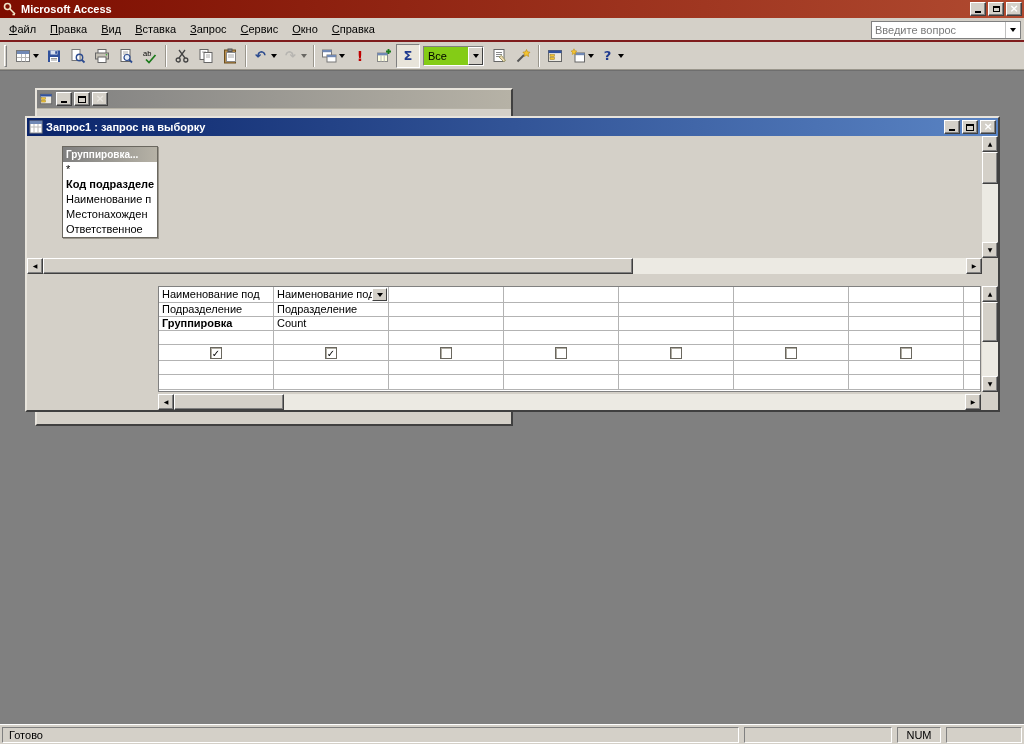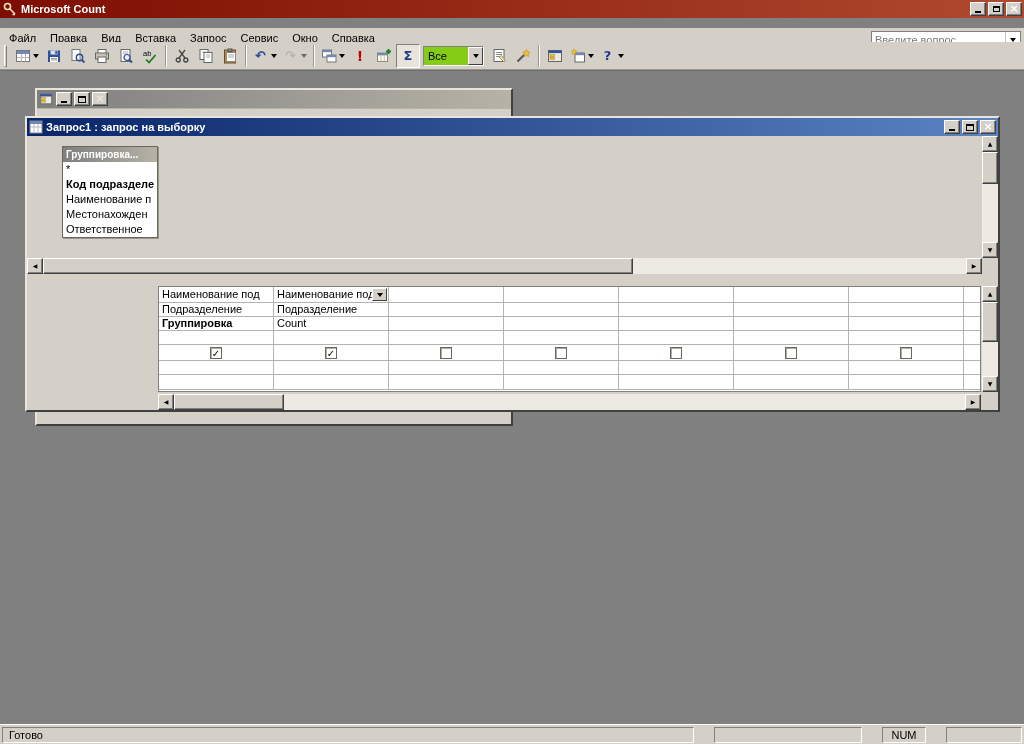--- a/index.html
+++ b/index.html
@@ -14,22 +14,22 @@
 .app-title-text{flex:1;line-height:18px}
 .caption-buttons{display:flex;gap:2px;align-items:center}
 .winbtn{width:16px;height:14px;background:#d4d0c8;border:1px solid;border-color:#fff #404040 #404040 #fff;
   box-shadow:inset -1px -1px 0 #808080;display:flex;align-items:center;justify-content:center}
 .g-min{width:6px;height:2px;background:#000;align-self:flex-end;margin-bottom:2px}
 .g-restore{width:7px;height:6px;border:1px solid #000;border-top-width:2px}
 .g-max{width:8px;height:7px;border:1px solid #000;border-top-width:2px}
 .g-close{font-size:11px;font-weight:700;line-height:1;margin-top:-1px;font-family:"DejaVu Sans",sans-serif}
 
 
-.menubar{position:absolute;left:0;top:28px;width:100%;height:24px;background:#d4d0c8;display:flex;align-items:center;
-  padding:0 2px;border-bottom:4px solid #7f1d1d}
+.menubar{position:absolute;left:0;top:18px;width:100%;height:24px;background:#d4d0c8;display:flex;align-items:center;
+  padding:0 2px;border-bottom:2px solid #7f1d1d}
 .menu-items{display:flex}
 .menu-item{padding:4px 7px;white-space:nowrap}
 .ask-box{position:absolute;right:3px;top:3px;width:150px;height:18px;background:#fff;border:1px solid #808080;display:flex;align-items:center}
 .ask-box input{flex:1;min-width:0;border:0;outline:0;font:11px "Liberation Sans",sans-serif;padding:0 3px;background:transparent}
 .ask-box input::placeholder{color:#7a7a7a}
 .ask-drop{width:15px;height:100%;display:flex;align-items:center;justify-content:center;border-left:1px solid #c0c0c0}
 .tri{width:0;height:0;border-left:3px solid transparent;border-right:3px solid transparent;border-top:4px solid #000;display:inline-block}
 
 
 .toolbar{position:absolute;left:0;top:42px;width:100%;height:28px;background:#d4d0c8;display:flex;align-items:center;
@@ -88,41 +88,41 @@
 .grid-row{display:flex;width:940px;border-bottom:1px solid #b3b3b3}
 .grid-cell{flex:0 0 115px;border-right:1px solid #b3b3b3;padding:0 3px;white-space:nowrap;overflow:hidden;position:relative;background:#fff}
 .grid-cell.center{display:flex;align-items:center;justify-content:center;padding:0}
 .gcheck{width:12px;height:12px;background:#fff;border:1px solid #6a675f;box-shadow:inset 1px 1px 0 #b0ada3;
   font-size:10px;line-height:11px;text-align:center;font-weight:700;font-family:"DejaVu Sans",sans-serif}
 .cell-drop{position:absolute;right:1px;top:1px;bottom:1px;width:15px;background:#d4d0c8;border:1px solid;
   border-color:#fff #404040 #404040 #fff;display:flex;align-items:center;justify-content:center}
 
 
 .statusbar{position:absolute;left:0;top:724px;width:100%;height:20px;background:#d4d0c8;border-top:1px solid #fff;
-  display:flex;gap:20px;padding:2px}
+  display:flex;gap:5px;padding:2px}
 .sb-panel{border:1px solid;border-color:#808080 #fff #fff #808080;padding:1px 6px;height:16px;line-height:12px;overflow:hidden}
 .sb-panel.main{flex:1}
 .sb-panel.w1{width:148px}
 .sb-panel.numpanel{width:44px;text-align:center}
 .sb-panel.w2{width:76px}
 </style>
 </head>
 <body>
 
 <div id="screen">
 
   <div class="app-titlebar">
     <span class="win-ic">
         <svg width="14" height="14" viewBox="0 0 14 14">
           <circle cx="4.5" cy="4.5" r="3" fill="none" stroke="#f3e6c8" stroke-width="1.6"></circle>
           <line x1="6.8" y1="6.8" x2="12" y2="12" stroke="#f3e6c8" stroke-width="1.6"></line>
           <line x1="9.5" y1="12.5" x2="12" y2="12.5" stroke="#f3e6c8" stroke-width="1.6"></line>
         </svg>
       </span>
-    <span class="app-title-text">Microsoft Count</span>
+    <span class="app-title-text">Microsoft Access</span>
     <div class="caption-buttons">
       <div class="winbtn">
           <div class="g-min"></div>
         </div>
       <div class="winbtn">
           <div class="g-restore"></div>
         </div>
       <div class="winbtn">
           <span class="g-close">×</span>
         </div>

